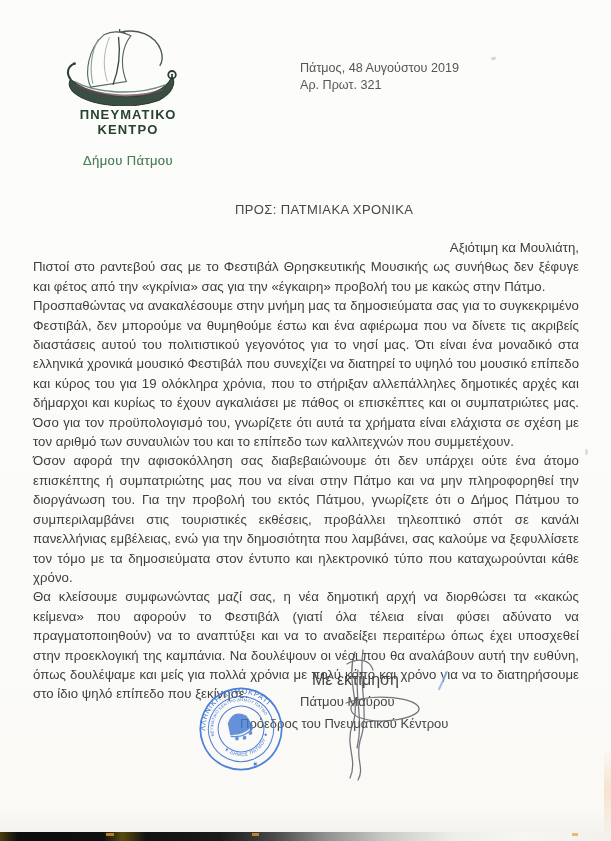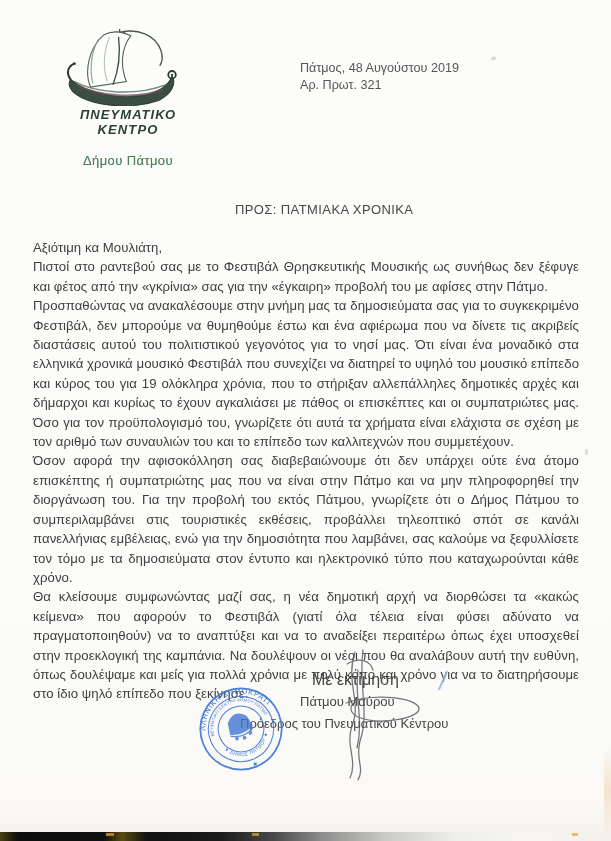--- a/index.html
+++ b/index.html
@@ -8,36 +8,36 @@
     background:linear-gradient(180deg,#fcfcfa 0%,#fbfbf9 70%,#faf9f6 96%,#f3f1ec 100%);
     overflow:hidden;
     font-family:"Liberation Sans","DejaVu Sans",sans-serif;
     color:#3f3f3f;
   }
   
   .logo-wrap{position:absolute;left:48px;top:28px;width:170px;}
   .logo-art{display:block;margin-left:12px;}
   .org-name{
     margin-top:1px;font-size:13px;font-weight:bold;letter-spacing:1.1px;
-    color:#27422f;text-align:center;width:160px;font-style:italic;
+    color:#27422f;text-align:center;width:160px;
   }
   .org-sub{
     font-size:13px;color:#4e7f5a;text-align:center;width:160px;margin-top:16px;
     letter-spacing:.4px;text-shadow:0 0 .6px #9dbfa6;
   }
   .meta-block{position:absolute;left:300px;top:60px;font-size:12.6px;color:#565656;line-height:16.5px;}
   .recipient{position:absolute;left:235px;top:202px;font-size:13px;color:#474747;letter-spacing:.4px;}
   
   .body-text{
     position:absolute;left:33px;top:238px;width:546px;
     font-size:13.2px;line-height:19.4px;color:#3e3e3e;
     text-align:justify;letter-spacing:.05px;
   }
   .body-text p{margin:0;}
-  .salutation{text-align:left;}
+  .salutation{text-align:right;}
   
   .valediction{position:absolute;left:312px;top:671px;font-size:16px;color:#454545;}
   .signer-name{position:absolute;left:300px;top:694px;font-size:13px;color:#454545;}
   .signer-title{position:absolute;left:240px;top:716px;font-size:13px;color:#454545;}
   .stamp-wrap{position:absolute;left:183px;top:671px;width:116px;height:116px;transform:rotate(-22deg);}
   .signature-wrap{position:absolute;left:300px;top:640px;width:150px;height:150px;pointer-events:none;}
   .pen-mark{
     position:absolute;left:442px;top:670px;width:2px;height:21px;
     background:#8ab2e2;opacity:.85;transform:rotate(24deg);border-radius:1px;
   }
@@ -89,21 +89,21 @@
 
   <div class="meta-block">
     <div>Πάτμος, 48 Αυγούστου 2019</div>
     <div>Αρ. Πρωτ. 321</div>
   </div>
 
   <div class="recipient">ΠΡΟΣ: ΠΑΤΜΙΑΚΑ ΧΡΟΝΙΚΑ</div>
 
   <div class="body-text">
     <p class="salutation">Αξιότιμη κα Μουλιάτη,</p>
-    <p>Πιστοί στο ραντεβού σας με το Φεστιβάλ Θρησκευτικής Μουσικής ως συνήθως δεν ξέφυγε και φέτος από την «γκρίνια» σας για την «έγκαιρη» προβολή του με αφίσες στην Πάτμο.</p>
+    <p>Πιστοί στο ραντεβού σας με το Φεστιβάλ Θρησκευτικής Μουσικής ως συνήθως δεν ξέφυγε και φέτος από την «γκρίνια» σας για την «έγκαιρη» προβολή του με κακώς στην Πάτμο.</p>
     <p>Προσπαθώντας να ανακαλέσουμε στην μνήμη μας τα δημοσιεύματα σας για το συγκεκριμένο Φεστιβάλ, δεν μπορούμε να θυμηθούμε έστω και ένα αφιέρωμα που να δίνετε τις ακριβείς διαστάσεις αυτού του πολιτιστικού γεγονότος για το νησί μας. Ότι είναι ένα μοναδικό στα ελληνικά χρονικά μουσικό Φεστιβάλ που συνεχίζει να διατηρεί το υψηλό του μουσικό επίπεδο και κύρος του για 19 ολόκληρα χρόνια, που το στήριξαν αλλεπάλληλες δημοτικές αρχές και δήμαρχοι και κυρίως το έχουν αγκαλιάσει με πάθος οι επισκέπτες και οι συμπατριώτες μας. Όσο για τον προϋπολογισμό του, γνωρίζετε ότι αυτά τα χρήματα είναι ελάχιστα σε σχέση με τον αριθμό των συναυλιών του και το επίπεδο των καλλιτεχνών που συμμετέχουν.</p>
     <p>Όσον αφορά την αφισοκόλληση σας διαβεβαιώνουμε ότι δεν υπάρχει ούτε ένα άτομο επισκέπτης ή συμπατριώτης μας που να είναι στην Πάτμο και να μην πληροφορηθεί την διοργάνωση του. Για την προβολή του εκτός Πάτμου, γνωρίζετε ότι ο Δήμος Πάτμου το συμπεριλαμβάνει στις τουριστικές εκθέσεις, προβάλλει τηλεοπτικό σπότ σε κανάλι πανελλήνιας εμβέλειας, ενώ για την δημοσιότητα που λαμβάνει, σας καλούμε να ξεφυλλίσετε τον τόμο με τα δημοσιεύματα στον έντυπο και ηλεκτρονικό τύπο που καταχωρούνται κάθε χρόνο.</p>
     <p>Θα κλείσουμε συμφωνώντας μαζί σας, η νέα δημοτική αρχή να διορθώσει τα «κακώς κείμενα» που αφορούν το Φεστιβάλ (γιατί όλα τέλεια είναι φύσει αδύνατο να πραγματοποιηθούν) να το αναπτύξει και να το αναδείξει περαιτέρω όπως έχει υποσχεθεί στην προεκλογική της καμπάνια. Να δουλέψουν οι νέοι που θα αναλάβουν αυτή την ευθύνη, όπως δουλέψαμε και μείς για πολλά χρόνια με πολύ κόπο και χρόνο για να το διατηρήσουμε στο ίδιο ψηλό επίπεδο που ξεκίνησε.</p>
   </div>
 
   <div class="valediction">Με εκτίμηση</div>
   <div class="signer-name">Πάτμου Μαύρου</div>
   <div class="signer-title">Πρόεδρος του Πνευματικού Κέντρου</div>
 
   <div class="stamp-wrap">

